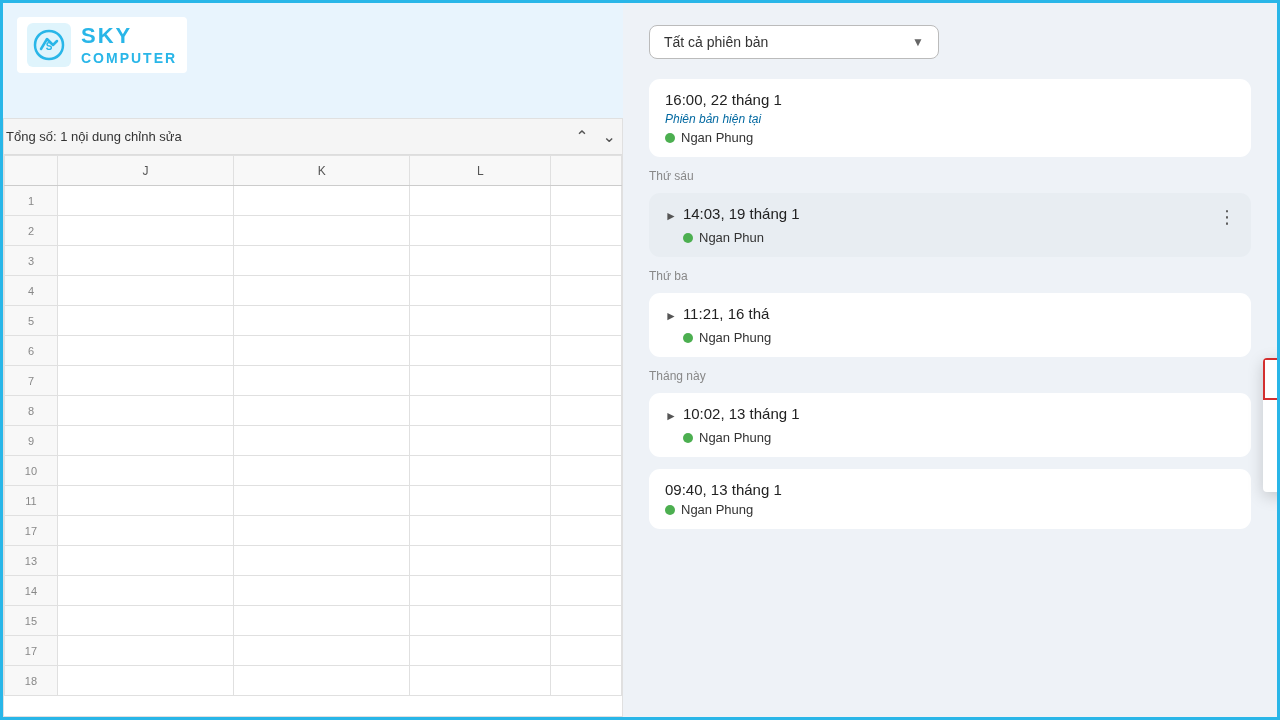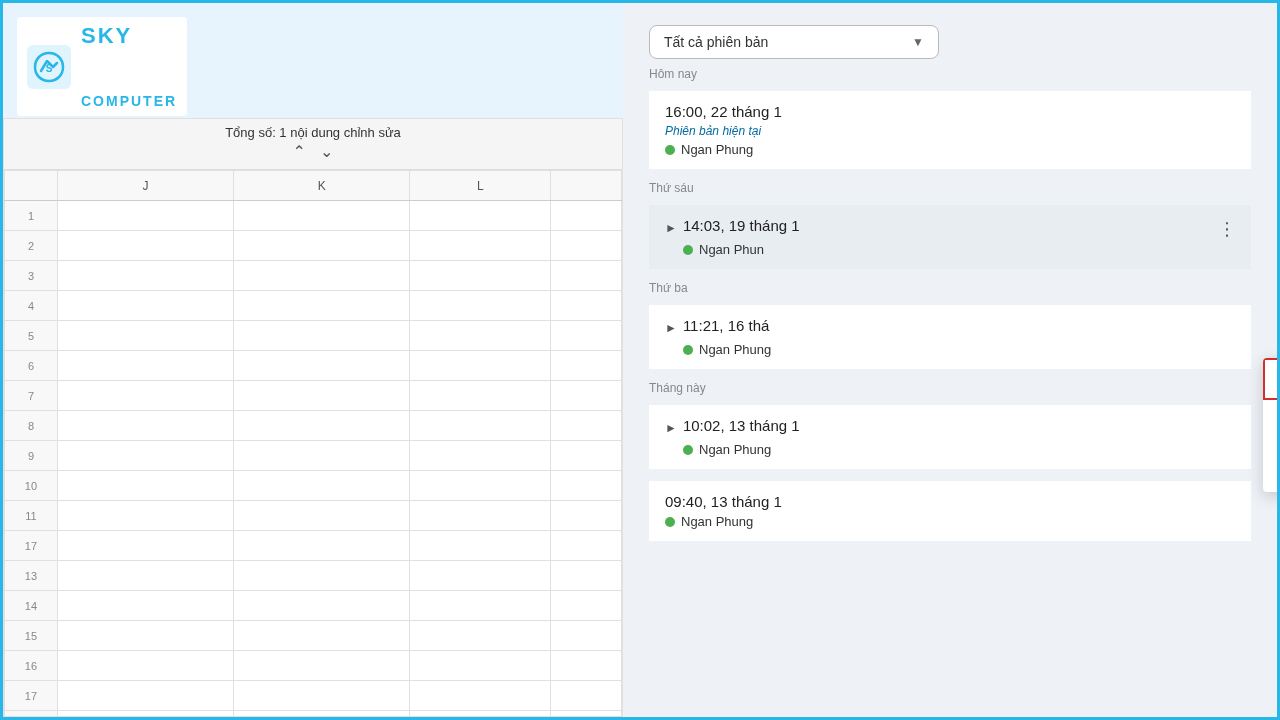--- a/index.html
+++ b/index.html
@@ -88,21 +88,20 @@
 
     .logo-icon {
       width: 44px;
       height: 44px;
     }
 
     .logo-text {
       display: flex;
       flex-direction: column;
       line-height: 1.2;
-      gap: 44px;
     }
 
     .logo-sky {
       font-size: 22px;
       font-weight: bold;
       color: #29b6e8;
       letter-spacing: 2px;
     }
 
     .logo-computer {
@@ -123,39 +122,39 @@
       display: flex;
       align-items: center;
       justify-content: space-between;
       border: 1px solid #bbb;
       border-radius: 8px;
       background: white;
       padding: 8px 14px;
       font-size: 14px;
       color: #333;
       cursor: pointer;
-      margin-bottom: 8px;
+      margin-bottom: 20px;
       width: 290px;
     }
 
     .dropdown-arrow {
       font-size: 12px;
       color: #666;
     }
 
     .section-label {
       font-size: 12px;
       color: #888;
       margin-bottom: 10px;
       margin-top: 4px;
     }
 
     .version-item {
       background: white;
-      border-radius: 0;
+      border-radius: 11px;
       padding: 12px 16px;
       margin-bottom: 12px;
       position: relative;
       cursor: pointer;
     }
 
     .version-item.highlighted {
       background: #e8edf2;
     }
 
@@ -274,27 +273,26 @@
       flex: 1;
       background: white;
       border: 1px solid #e0e0e0;
       overflow: hidden;
       position: relative;
     }
 
     .toolbar-row {
       background: #f5f5f5;
       border-bottom: 1px solid #ddd;
-      padding: 6px 18px;
+      padding: 6px 2px;
       display: flex;
       align-items: center;
       justify-content: space-between;
       font-size: 13px;
       color: #333;
-      flex-direction: column;
     }
 
     .right-section {
       flex: 1;
       background: #eef2f7;
       padding: 22px 26px;
       position: relative;
       overflow-y: auto;
     }
   </style>
@@ -442,27 +440,20 @@
       <td></td>
     </tr>
               <tr>
       <td class="row-num">15</td>
       <td></td>
       <td></td>
       <td></td>
       <td></td>
     </tr>
               <tr>
-      <td class="row-num">16</td>
-      <td></td>
-      <td></td>
-      <td></td>
-      <td></td>
-    </tr>
-              <tr>
       <td class="row-num">17</td>
       <td></td>
       <td></td>
       <td></td>
       <td></td>
     </tr>
               <tr>
       <td class="row-num">18</td>
       <td></td>
       <td></td>
@@ -477,21 +468,20 @@
   </div>
 
   <div class="right-section">
 
 
     <div class="version-dropdown">
       <span>Tất cả phiên bản</span>
       <span class="dropdown-arrow">▼</span>
     </div>
 
-    <div class="section-label">Hôm nay</div>
     <div class="version-item">
       <div class="version-time">16:00, 22 tháng 1</div>
       <div class="version-sub">Phiên bản hiện tại</div>
       <div class="version-author">
         <span class="green-dot"></span>
         <span>Ngan Phung</span>
       </div>
     </div>
 
     <div class="section-label">Thứ sáu</div>

